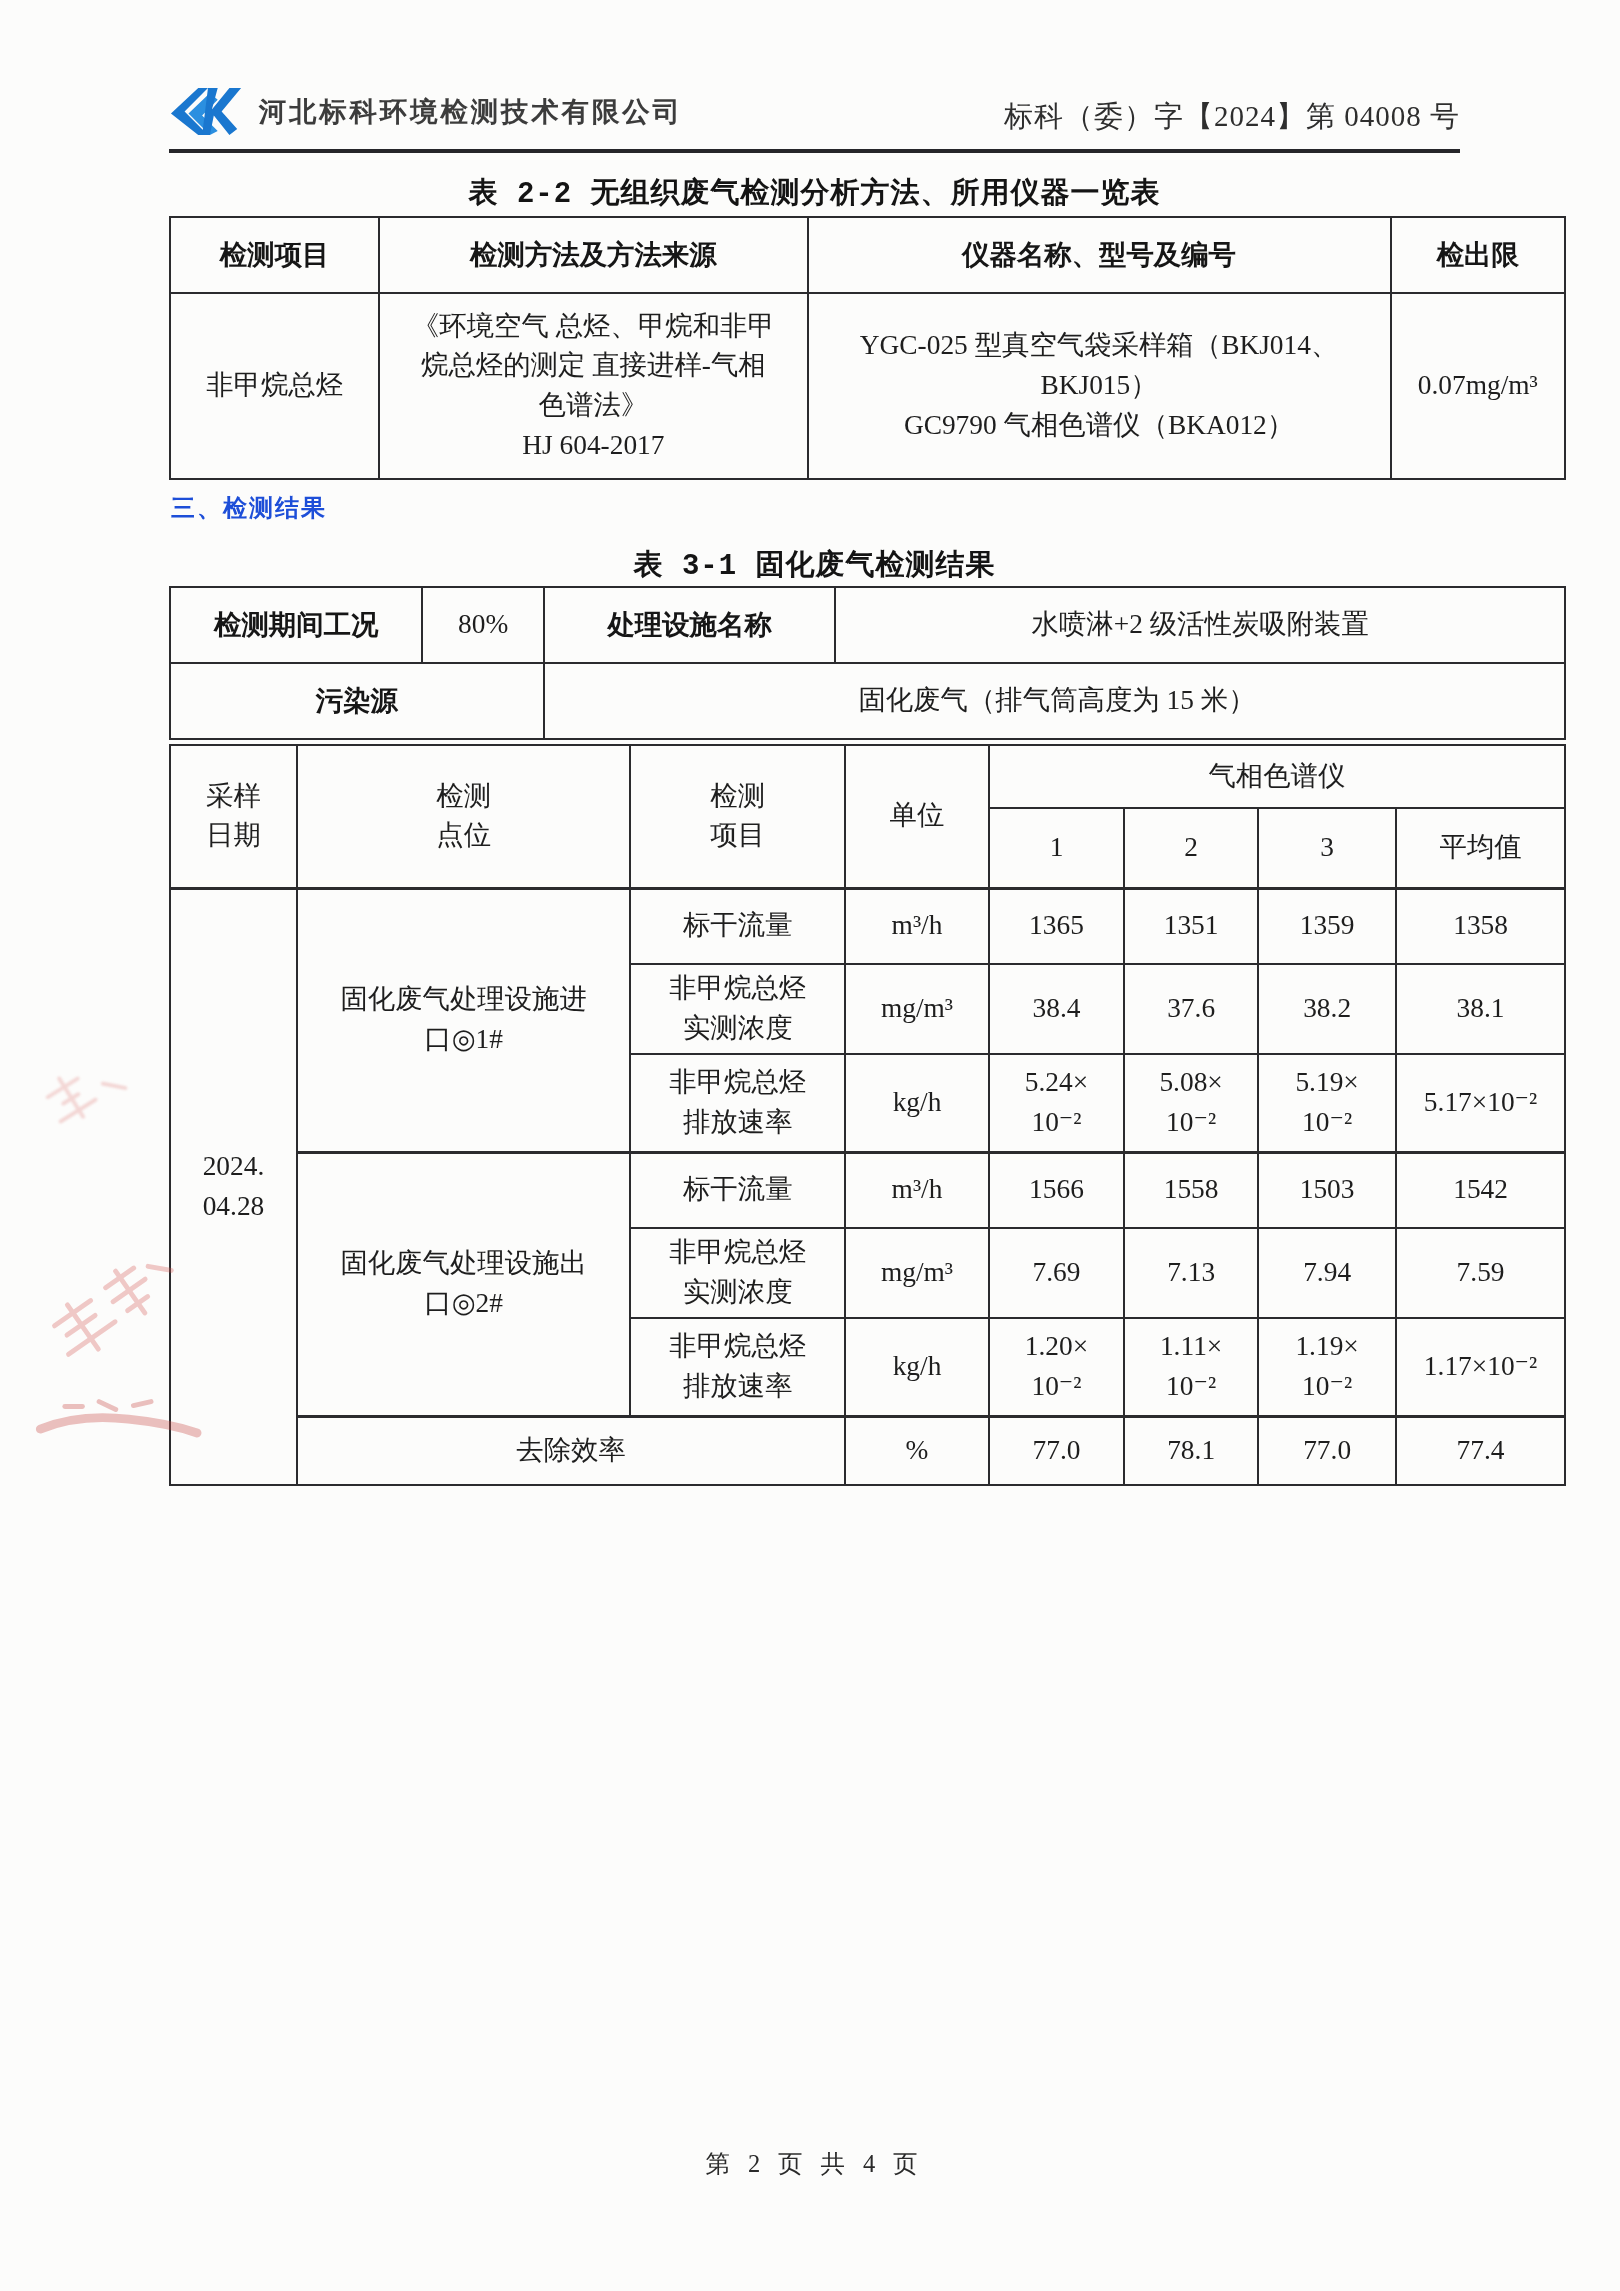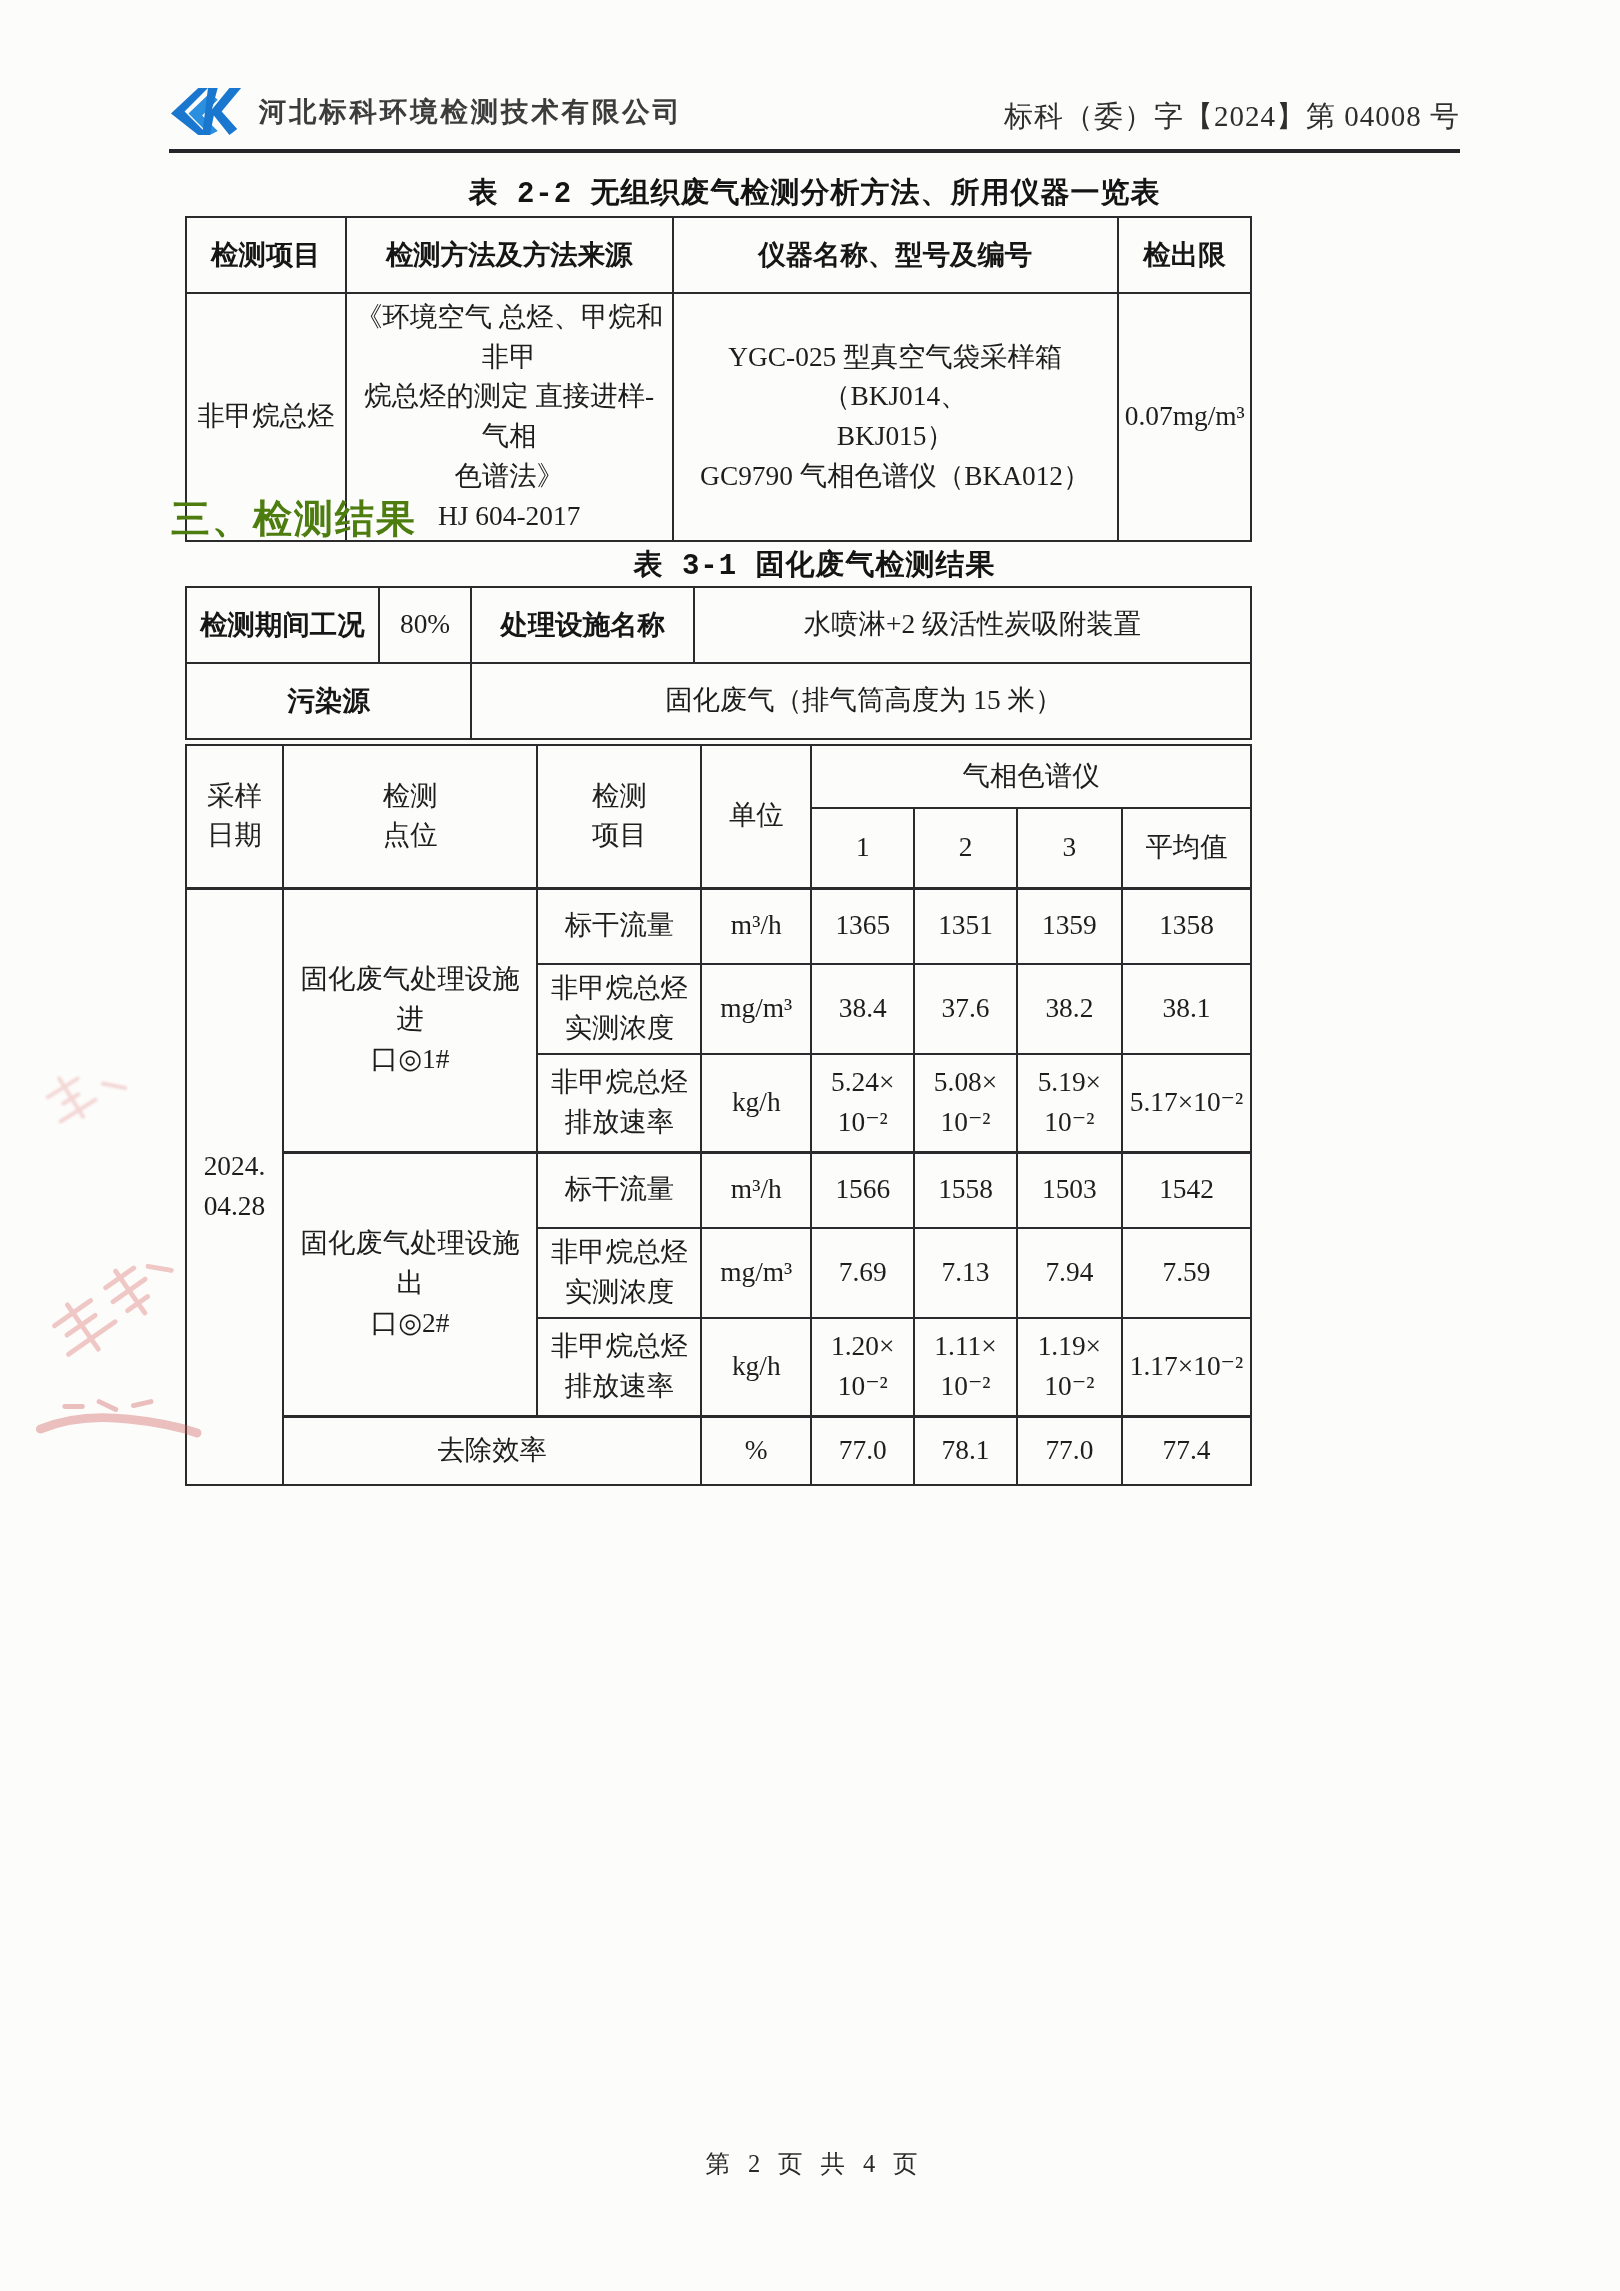--- a/index.html
+++ b/index.html
@@ -26,25 +26,25 @@
            background:#26262a; }
 
   
   .tbl-title { position:absolute; width:100%; text-align:center;
                font-family:Liberation Mono, monospace;
                font-weight:700; font-size:29px; color:#141414; letter-spacing:1px; }
   .t22-title { top:173px; }
   .t31-title { top:545px; }
   .sec-head { position:absolute; top:492px; left:2px;
               font-family:"DejaVu Sans","Liberation Sans",sans-serif;
-              font-weight:700; font-size:39px; color:#4d7c0f; letter-spacing:2px; }
-
-  
-  table { border-collapse:collapse; table-layout:fixed; width:1067px;
-          position:absolute; left:16px;border-radius:8px; }
+              font-weight:700; font-size:24px; color:#1d4ed8; letter-spacing:2px; }
+
+  
+  table { border-collapse:collapse; table-layout:fixed; width:1397px;
+          position:absolute; left:0;border-radius:8px; }
   td, th { border:2px solid #2b2b2e; text-align:center; vertical-align:middle;
            white-space:pre-line; font-size:27.4px; font-weight:400;
            padding:3.9px 5.9px; line-height:1.45; }
   .t22   { top:216px; border:2.9px solid #232326; }
   .t31top{ top:586px; border:2.9px solid #232326; }
   .t31m  { top:744px; border:2.9px solid #232326; }
   .hei   { font-family:"DejaVu Sans","Liberation Sans",sans-serif;
            font-weight:700; font-size:27.4px; color:#161616; }
   .left  { text-align:center; padding-left:11px; }
   .bb-heavy { border-bottom-width:3.9px; }

